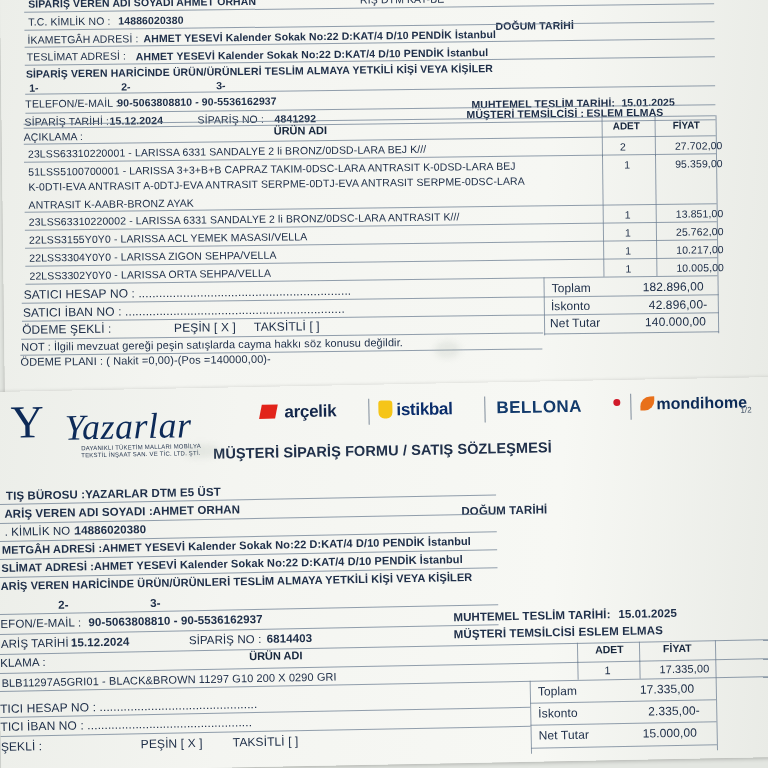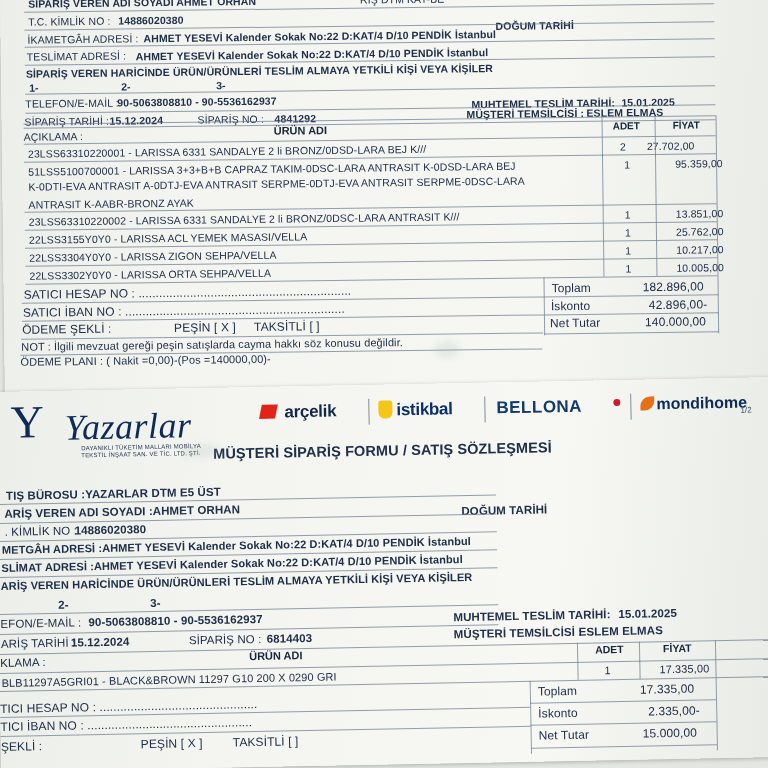--- a/index.html
+++ b/index.html
@@ -103,21 +103,21 @@
       <div class="vrule" style="left:600px;top:128px;height:20px;"></div>
       <div class="vrule" style="left:653px;top:128px;height:20px;"></div>
       <div class="vrule" style="left:714px;top:128px;height:160px;"></div>
       <div class="cellhead" style="left:272px;top:132px;">ÜRÜN ADI</div>
       <div class="cellhead" style="left:611px;top:132px;font-size:10px;">ADET</div>
       <div class="cellhead" style="left:671px;top:132px;font-size:10px;">FİYAT</div>
       <div class="rule" style="left:22px;top:148px;width:692px;"></div>
 
       <div class="t" style="left:26px;top:152px;">23LSS63310220001 - LARISSA 6331 SANDALYE 2 li BRONZ/0DSD-LARA BEJ K///</div>
       <div class="t" style="left:618px;top:152px;">2</div>
-      <div class="t" style="left:645px;top:152px;">27.702,00</div>
+      <div class="t" style="left:673px;top:152px;">27.702,00</div>
       <div class="rule" style="left:22px;top:166px;width:692px;"></div>
       <div class="vrule" style="left:600px;top:148px;height:20px;"></div>
       <div class="vrule" style="left:653px;top:148px;height:20px;"></div>
 
       <div class="t" style="left:26px;top:170px;">51LSS5100700001 - LARISSA 3+3+B+B CAPRAZ TAKIM-0DSC-LARA ANTRASIT K-0DSD-LARA BEJ</div>
       <div class="t" style="left:26px;top:185px;">K-0DTI-EVA ANTRASIT A-0DTJ-EVA ANTRASIT SERPME-0DTJ-EVA ANTRASIT SERPME-0DSC-LARA</div>
       <div class="t" style="left:26px;top:203px;">ANTRASIT K-AABR-BRONZ AYAK</div>
       <div class="t" style="left:622px;top:170px;">1</div>
       <div class="t" style="left:673px;top:170px;">95.359,00</div>
       <div class="rule" style="left:22px;top:216px;width:692px;"></div>

